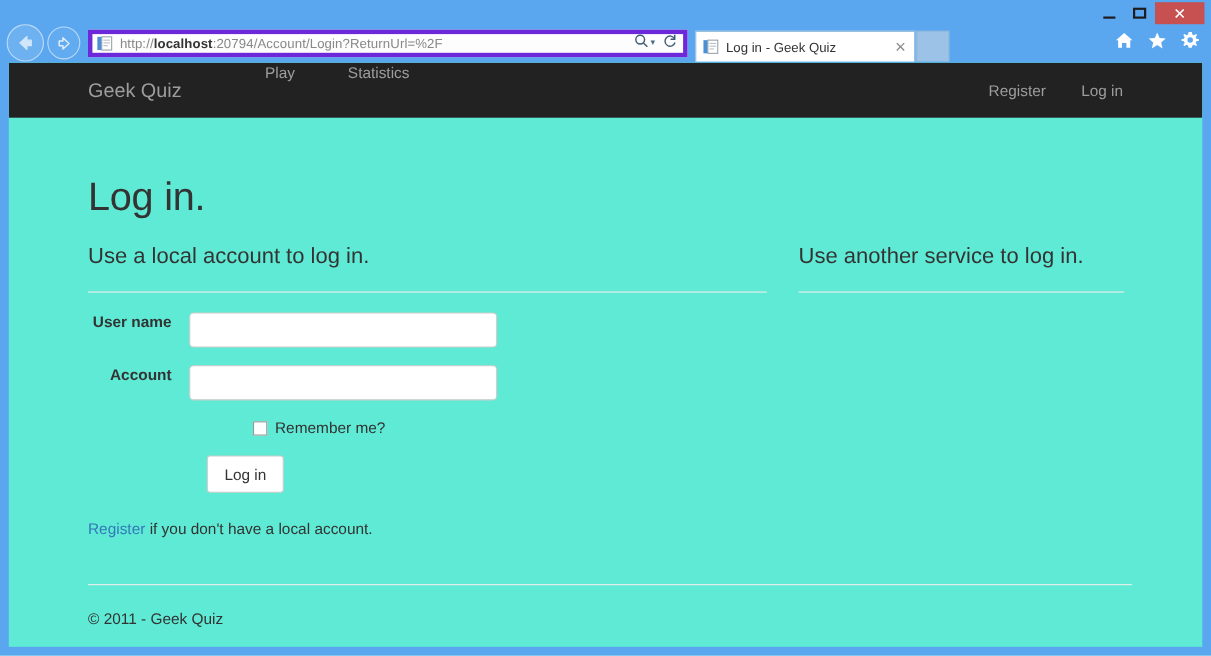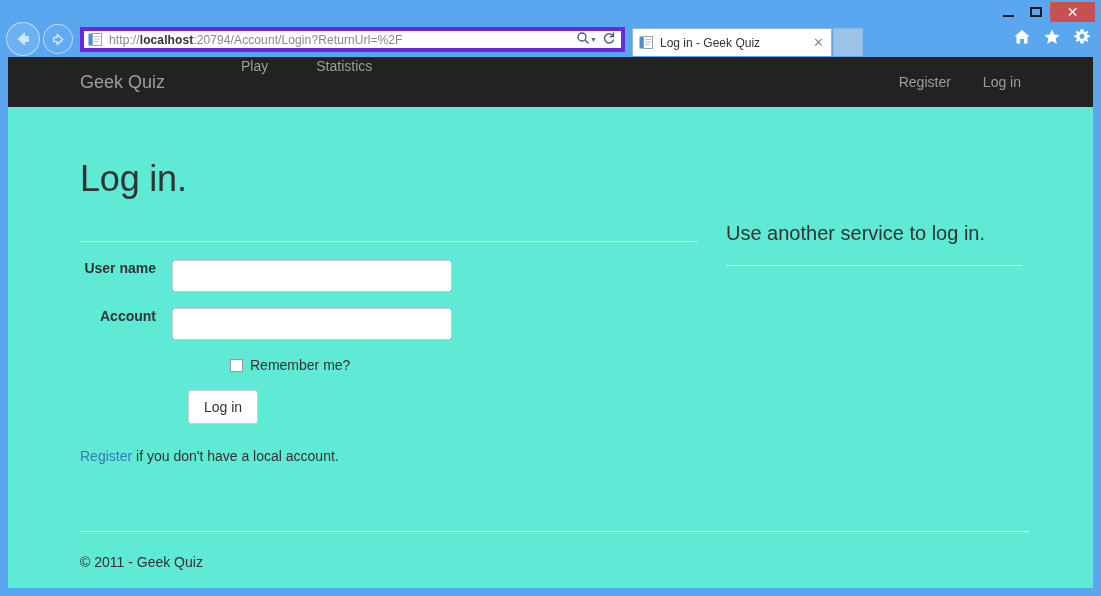--- a/index.html
+++ b/index.html
@@ -506,20 +506,21 @@
         </div>
       </div>
     </div>
 
     <div class="container">
       <h1 class="page-title">Log in.</h1>
 
       <div class="row">
 
         <div class="col-left">
+          <h4 class="section-heading">Use a local account to log in.</h4>
           <hr class="divider">
 
           <div class="form">
             <div class="form-group">
               <label class="form-label">User name</label>
               <input class="form-control" type="text" value="" style="">
             </div>
             <div class="form-group">
               <label class="form-label">Account</label>
               <input class="form-control" type="password" value="" style="">

